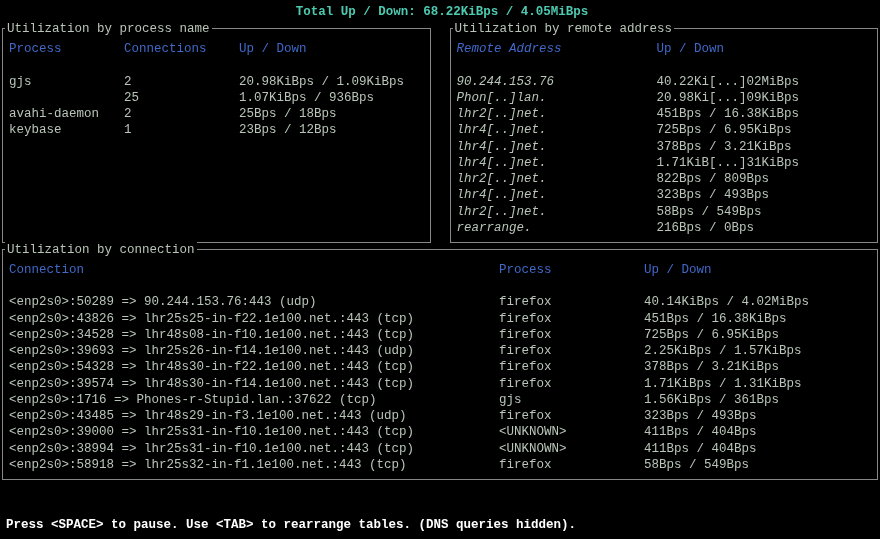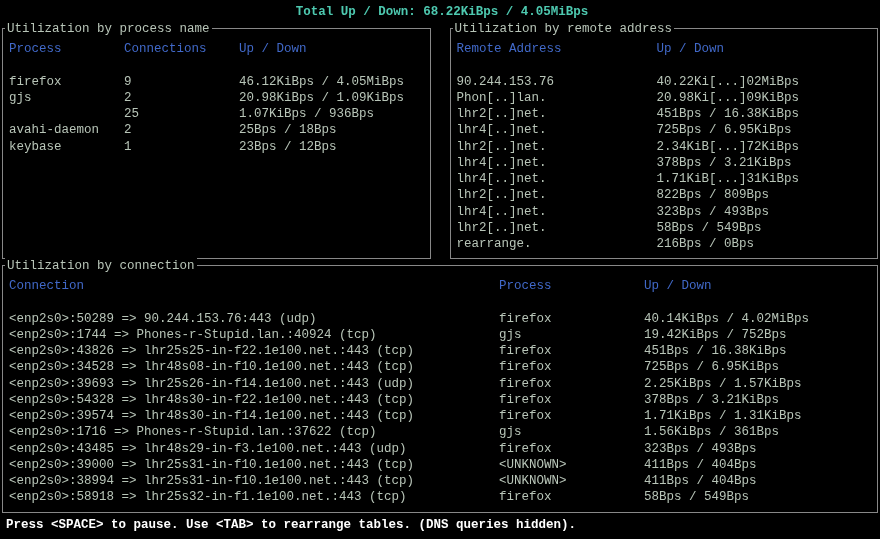--- a/index.html
+++ b/index.html
@@ -57,89 +57,87 @@
       color: #b8c5b8;
     }
     .col {
       display: inline-block;
     }
     
     .p-proc { width: 115px; }
     .p-conn { width: 115px; }
     .p-ud { width: auto; }
     
-    .r-addr { width: 200px; }
+    .r-addr { width: 200px; font-style: italic; }
     .r-ud { width: auto; }
     
     .c-conn { width: 490px; }
     .c-proc { width: 145px; }
     .c-ud { width: auto; }
     .panel-bottom {
       margin-top: 6px;
     }
     .footer-line {
       padding: 4px 0 0 4px;
       font-weight: bold;
       color: #fff;
+      margin-top: 33px;
     }
     .proc-body, .remote-body, .conn-body {
       padding-top: 2px;
     }
   </style>
 </head>
 <body>
 
 <div class="total-line">
   <span>Total Up / Down: </span><span>68.22KiBps / 4.05MiBps</span>
 </div>
 
 <div class="top-panels">
   <div class="panel panel-left">
     <div class="panel-title">Utilization by process name</div>
     <div class="header-row">
       <span class="col p-proc">Process</span><span class="col p-conn">Connections</span><span class="col p-ud">Up / Down</span>
     </div>
     <div class="proc-body">
-        <div class="row"><span class="col p-proc">firefox</span><span class="col p-conn">9</span><span class="col p-ud">46.12KiBps / 4.05MiBps</span></div>
         <div class="row"><span class="col p-proc">gjs</span><span class="col p-conn">2</span><span class="col p-ud">20.98KiBps / 1.09KiBps</span></div>
         <div class="row"><span class="col p-proc"><unknown></unknown></span><span class="col p-conn">25</span><span class="col p-ud">1.07KiBps / 936Bps</span></div>
         <div class="row"><span class="col p-proc">avahi-daemon</span><span class="col p-conn">2</span><span class="col p-ud">25Bps / 18Bps</span></div>
         <div class="row"><span class="col p-proc">keybase</span><span class="col p-conn">1</span><span class="col p-ud">23Bps / 12Bps</span></div>
       </div>
   </div>
 
   <div class="panel panel-right">
     <div class="panel-title">Utilization by remote address</div>
     <div class="header-row">
       <span class="col r-addr">Remote Address</span><span class="col r-ud">Up / Down</span>
     </div>
     <div class="remote-body">
         <div class="row"><span class="col r-addr">90.244.153.76</span><span class="col r-ud">40.22Ki[...]02MiBps</span></div>
         <div class="row"><span class="col r-addr">Phon[..]lan.</span><span class="col r-ud">20.98Ki[...]09KiBps</span></div>
         <div class="row"><span class="col r-addr">lhr2[..]net.</span><span class="col r-ud">451Bps / 16.38KiBps</span></div>
         <div class="row"><span class="col r-addr">lhr4[..]net.</span><span class="col r-ud">725Bps / 6.95KiBps</span></div>
-        <div class="row"><span class="col r-addr">lhr2[..]net.</span><span class="col r-ud">2.34KiB[...]72KiBps</span></div>
         <div class="row"><span class="col r-addr">lhr4[..]net.</span><span class="col r-ud">378Bps / 3.21KiBps</span></div>
         <div class="row"><span class="col r-addr">lhr4[..]net.</span><span class="col r-ud">1.71KiB[...]31KiBps</span></div>
         <div class="row"><span class="col r-addr">lhr2[..]net.</span><span class="col r-ud">822Bps / 809Bps</span></div>
         <div class="row"><span class="col r-addr">lhr4[..]net.</span><span class="col r-ud">323Bps / 493Bps</span></div>
         <div class="row"><span class="col r-addr">lhr2[..]net.</span><span class="col r-ud">58Bps / 549Bps</span></div>
         <div class="row"><span class="col r-addr">rearrange.</span><span class="col r-ud">216Bps / 0Bps</span></div>
       </div>
   </div>
 </div>
 
 <div class="panel panel-bottom">
   <div class="panel-title">Utilization by connection</div>
   <div class="header-row">
     <span class="col c-conn">Connection</span><span class="col c-proc">Process</span><span class="col c-ud">Up / Down</span>
   </div>
   <div class="conn-body">
       <div class="row"><span class="col c-conn">&lt;enp2s0&gt;:50289 =&gt; 90.244.153.76:443 (udp)</span><span class="col c-proc">firefox</span><span class="col c-ud">40.14KiBps / 4.02MiBps</span></div>
-      <div class="row"><span class="col c-conn">&lt;enp2s0&gt;:1744 =&gt; Phones-r-Stupid.lan.:40924 (tcp)</span><span class="col c-proc">gjs</span><span class="col c-ud">19.42KiBps / 752Bps</span></div>
       <div class="row"><span class="col c-conn">&lt;enp2s0&gt;:43826 =&gt; lhr25s25-in-f22.1e100.net.:443 (tcp)</span><span class="col c-proc">firefox</span><span class="col c-ud">451Bps / 16.38KiBps</span></div>
       <div class="row"><span class="col c-conn">&lt;enp2s0&gt;:34528 =&gt; lhr48s08-in-f10.1e100.net.:443 (tcp)</span><span class="col c-proc">firefox</span><span class="col c-ud">725Bps / 6.95KiBps</span></div>
       <div class="row"><span class="col c-conn">&lt;enp2s0&gt;:39693 =&gt; lhr25s26-in-f14.1e100.net.:443 (udp)</span><span class="col c-proc">firefox</span><span class="col c-ud">2.25KiBps / 1.57KiBps</span></div>
       <div class="row"><span class="col c-conn">&lt;enp2s0&gt;:54328 =&gt; lhr48s30-in-f22.1e100.net.:443 (tcp)</span><span class="col c-proc">firefox</span><span class="col c-ud">378Bps / 3.21KiBps</span></div>
       <div class="row"><span class="col c-conn">&lt;enp2s0&gt;:39574 =&gt; lhr48s30-in-f14.1e100.net.:443 (tcp)</span><span class="col c-proc">firefox</span><span class="col c-ud">1.71KiBps / 1.31KiBps</span></div>
       <div class="row"><span class="col c-conn">&lt;enp2s0&gt;:1716 =&gt; Phones-r-Stupid.lan.:37622 (tcp)</span><span class="col c-proc">gjs</span><span class="col c-ud">1.56KiBps / 361Bps</span></div>
       <div class="row"><span class="col c-conn">&lt;enp2s0&gt;:43485 =&gt; lhr48s29-in-f3.1e100.net.:443 (udp)</span><span class="col c-proc">firefox</span><span class="col c-ud">323Bps / 493Bps</span></div>
       <div class="row"><span class="col c-conn">&lt;enp2s0&gt;:39000 =&gt; lhr25s31-in-f10.1e100.net.:443 (tcp)</span><span class="col c-proc">&lt;UNKNOWN&gt;</span><span class="col c-ud">411Bps / 404Bps</span></div>
       <div class="row"><span class="col c-conn">&lt;enp2s0&gt;:38994 =&gt; lhr25s31-in-f10.1e100.net.:443 (tcp)</span><span class="col c-proc">&lt;UNKNOWN&gt;</span><span class="col c-ud">411Bps / 404Bps</span></div>
       <div class="row"><span class="col c-conn">&lt;enp2s0&gt;:58918 =&gt; lhr25s32-in-f1.1e100.net.:443 (tcp)</span><span class="col c-proc">firefox</span><span class="col c-ud">58Bps / 549Bps</span></div>

